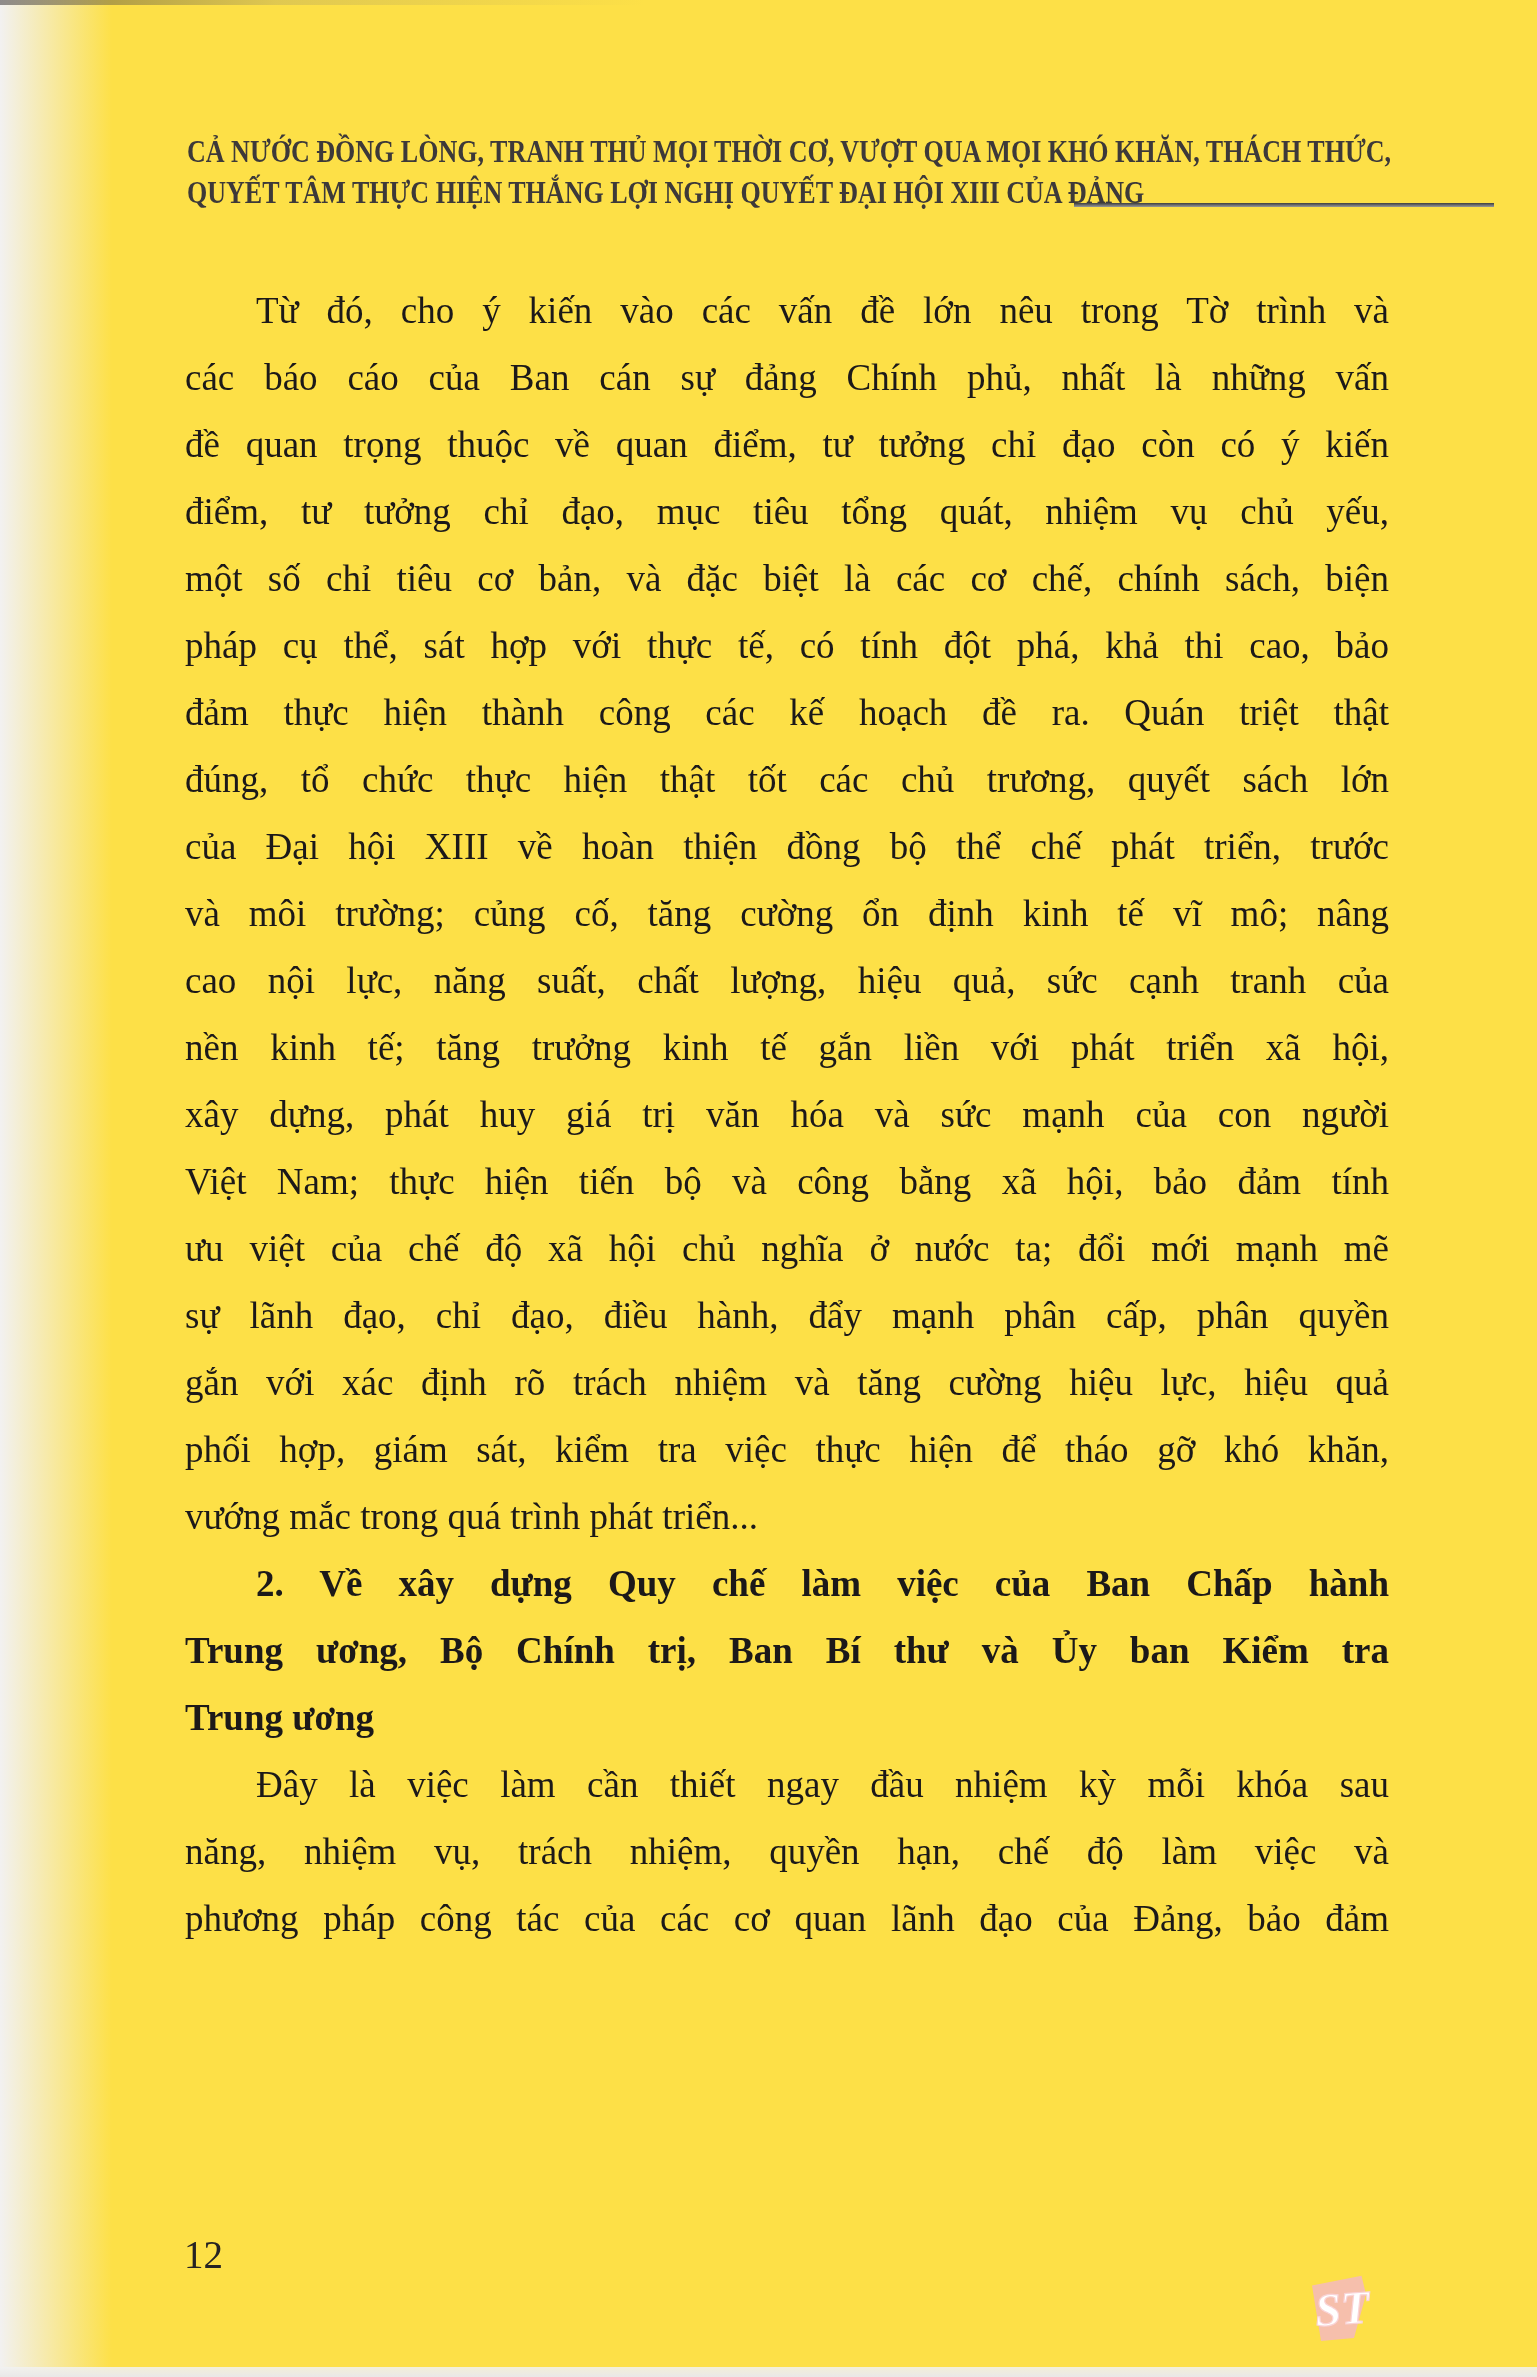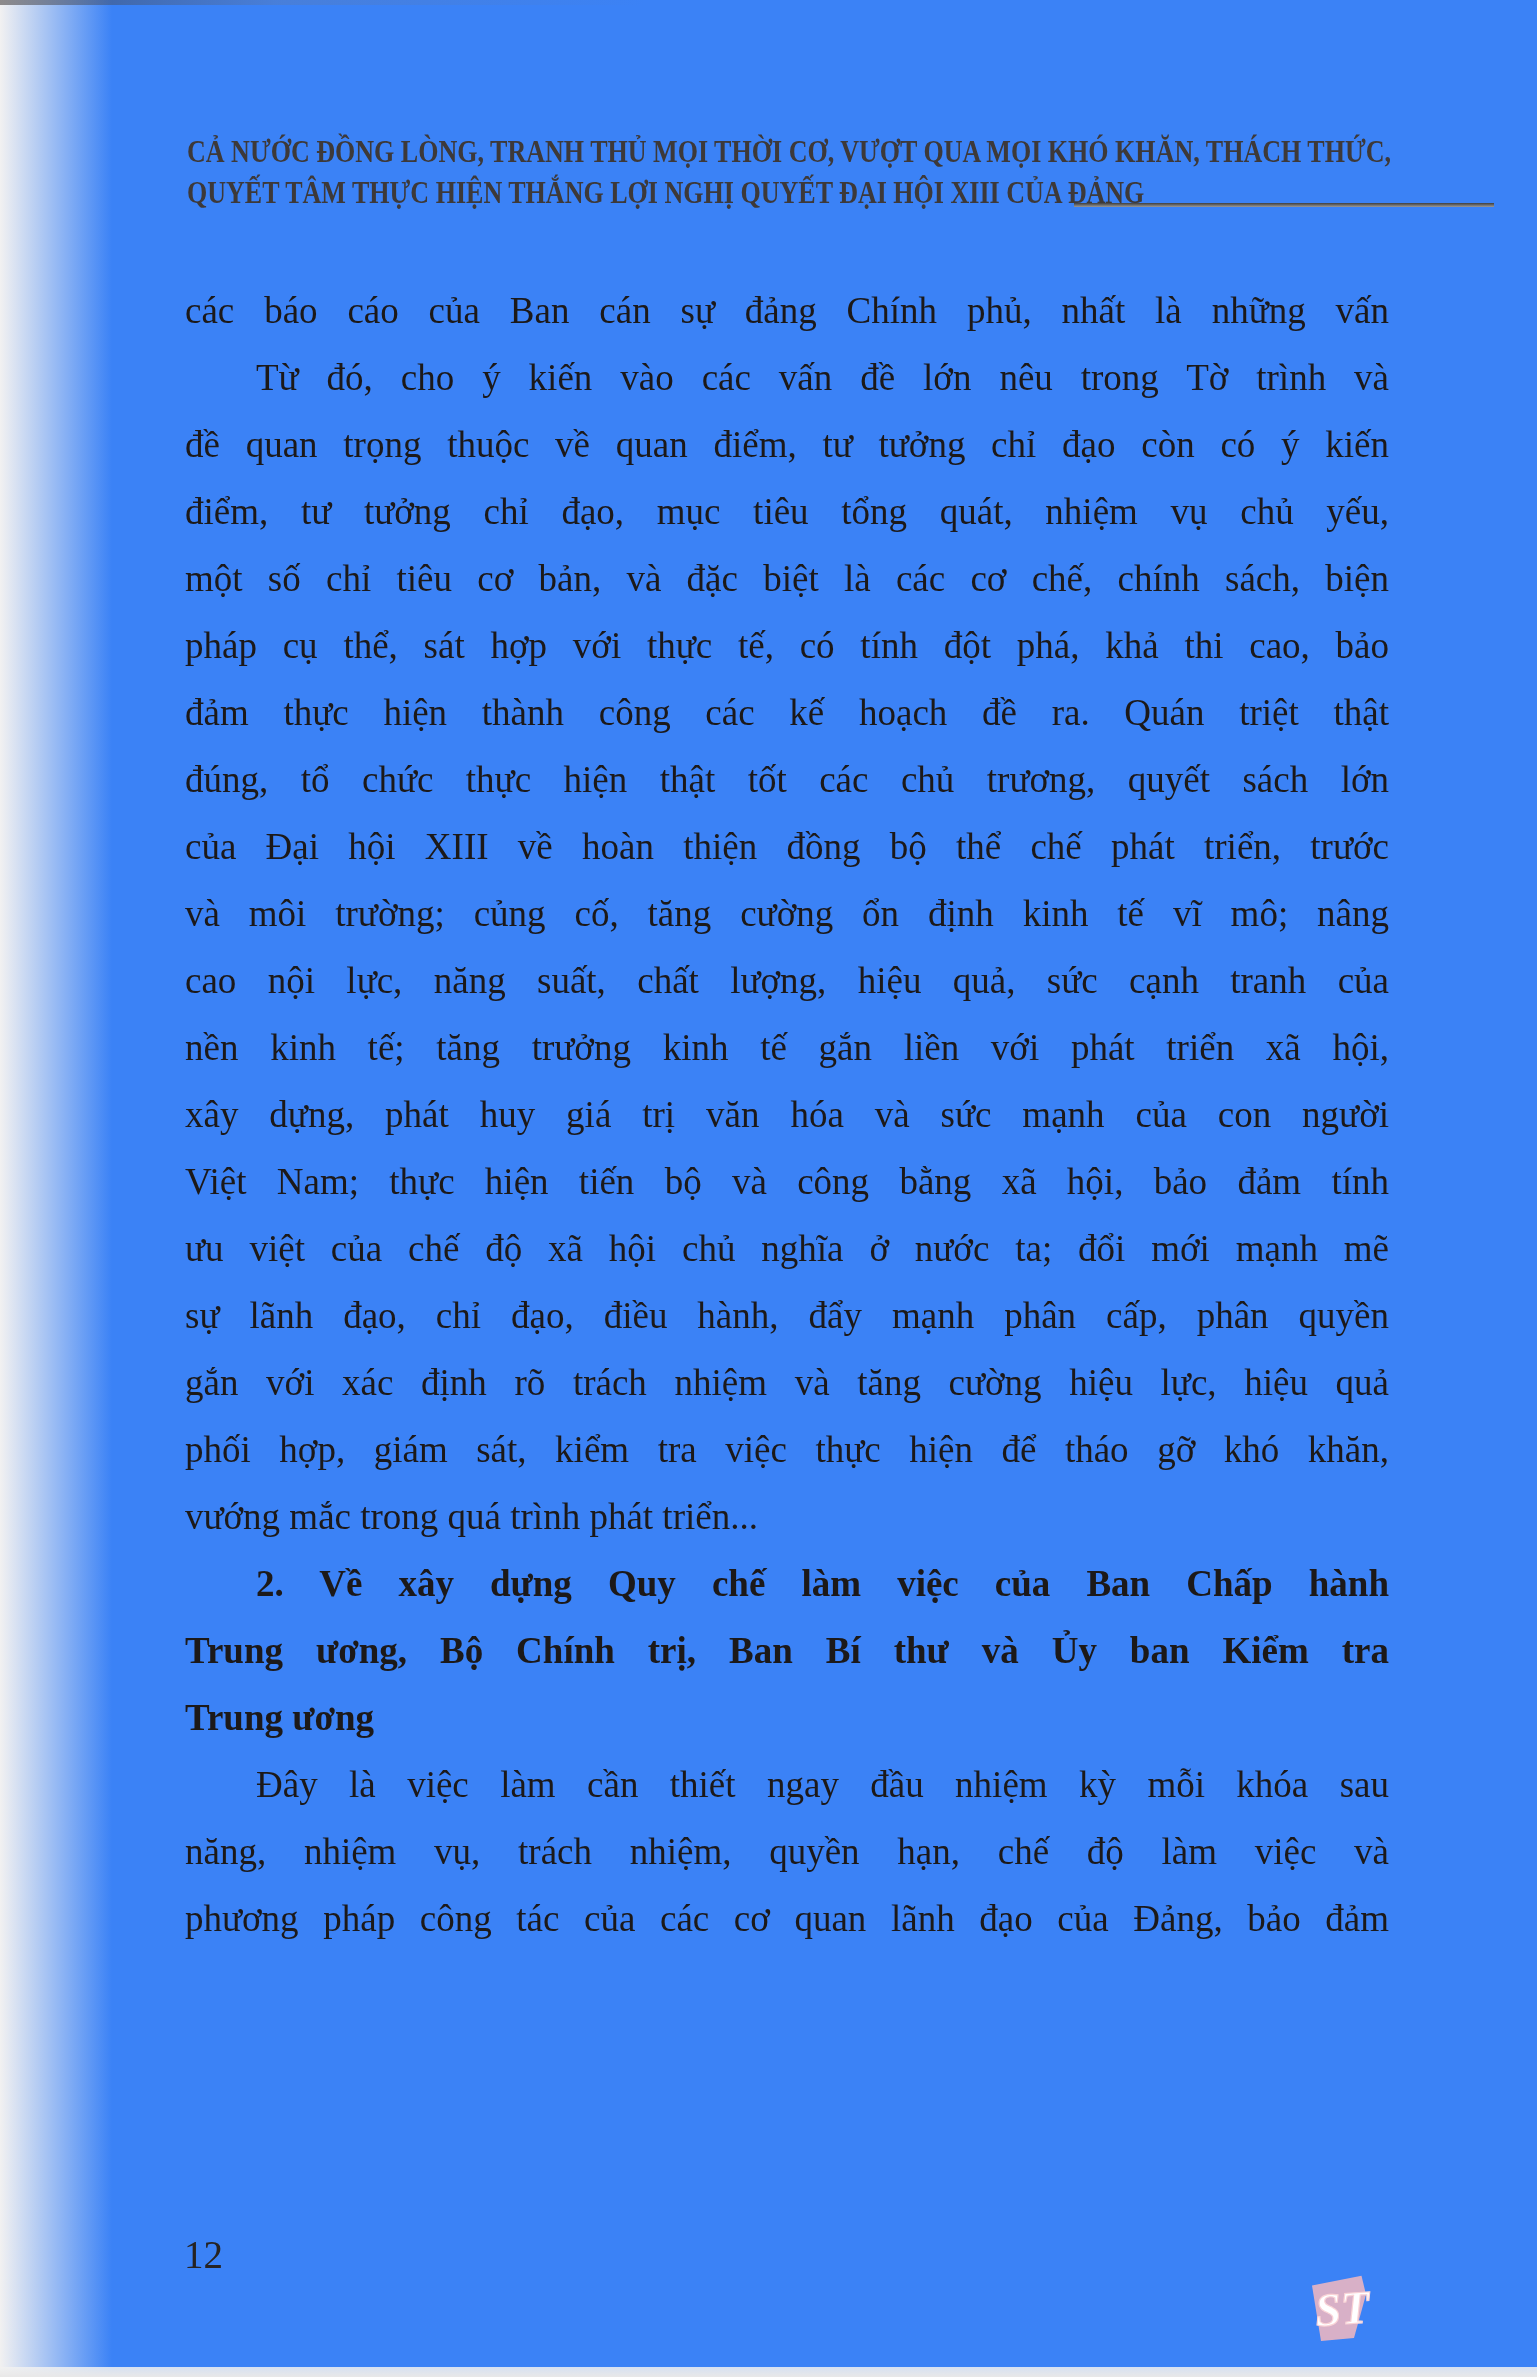--- a/index.html
+++ b/index.html
@@ -1,20 +1,20 @@
 <!DOCTYPE html>
 <html style="--header-text: #3d3939; --body-text: #1c1919; --logo-pink: #f4b9be; --logo-pink-soft: #f9d3d6;font-size:12px"><head>
 <meta charset="utf-8">
 <style>
   html, body { margin: 0; padding: 0; background: #ffffff; }
   body { width: 1538px; height: 2377px; position: relative;
          font-family: "Liberation Serif", "DejaVu Serif", serif; }
 
   .page { position: absolute; left: 0; top: 0; width: 1538px; height: 2377px;
-          background: #3b82f6; overflow: hidden; }
+          background: #fde047; overflow: hidden; }
 
   
   .edge-left { position: absolute; left: 0; top: 0; width: 112px; height: 100%;
                background: linear-gradient(to right, #f2f1f1, rgba(255,255,255,0)); }
   .edge-top { position: absolute; left: 0; top: 0; width: 100%; height: 4.5px;
               background: linear-gradient(to right, rgba(60,55,55,0.55), rgba(120,115,115,0.22) 18%, rgba(255,255,255,0) 42%); }
   .edge-bottom { position: absolute; left: 0; bottom: 0; width: 100%; height: 9.7px;
                  background: linear-gradient(to bottom, rgba(242,242,242,0.85), #e9e8e8); }
 
   
@@ -51,22 +51,22 @@
   <div class="edge-top"></div>
   <div class="edge-bottom"></div>
 
   <header class="running-header">
     <div class="rh-line">CẢ NƯỚC ĐỒNG LÒNG, TRANH THỦ MỌI THỜI CƠ, VƯỢT QUA MỌI KHÓ KHĂN, THÁCH THỨC,</div>
     <div class="rh-line">QUYẾT TÂM THỰC HIỆN THẮNG LỢI NGHỊ QUYẾT ĐẠI HỘI XIII CỦA ĐẢNG</div>
   </header>
   <div class="header-rule"></div>
 
   <main class="body-text">
+    <div class="ln indent">Từ đó, cho ý kiến vào các vấn đề lớn nêu trong Tờ trình và</div>
     <div class="ln">các báo cáo của Ban cán sự đảng Chính phủ, nhất là những vấn</div>
-    <div class="ln indent">Từ đó, cho ý kiến vào các vấn đề lớn nêu trong Tờ trình và</div>
     <div class="ln">đề quan trọng thuộc về quan điểm, tư tưởng chỉ đạo còn có ý kiến</div>
     <div class="ln">điểm, tư tưởng chỉ đạo, mục tiêu tổng quát, nhiệm vụ chủ yếu,</div>
     <div class="ln">một số chỉ tiêu cơ bản, và đặc biệt là các cơ chế, chính sách, biện</div>
     <div class="ln">pháp cụ thể, sát hợp với thực tế, có tính đột phá, khả thi cao, bảo</div>
     <div class="ln">đảm thực hiện thành công các kế hoạch đề ra. Quán triệt thật</div>
     <div class="ln">đúng, tổ chức thực hiện thật tốt các chủ trương, quyết sách lớn</div>
     <div class="ln">của Đại hội XIII về hoàn thiện đồng bộ thể chế phát triển, trước</div>
     <div class="ln">và môi trường; củng cố, tăng cường ổn định kinh tế vĩ mô; nâng</div>
     <div class="ln">cao nội lực, năng suất, chất lượng, hiệu quả, sức cạnh tranh của</div>
     <div class="ln">nền kinh tế; tăng trưởng kinh tế gắn liền với phát triển xã hội,</div>

